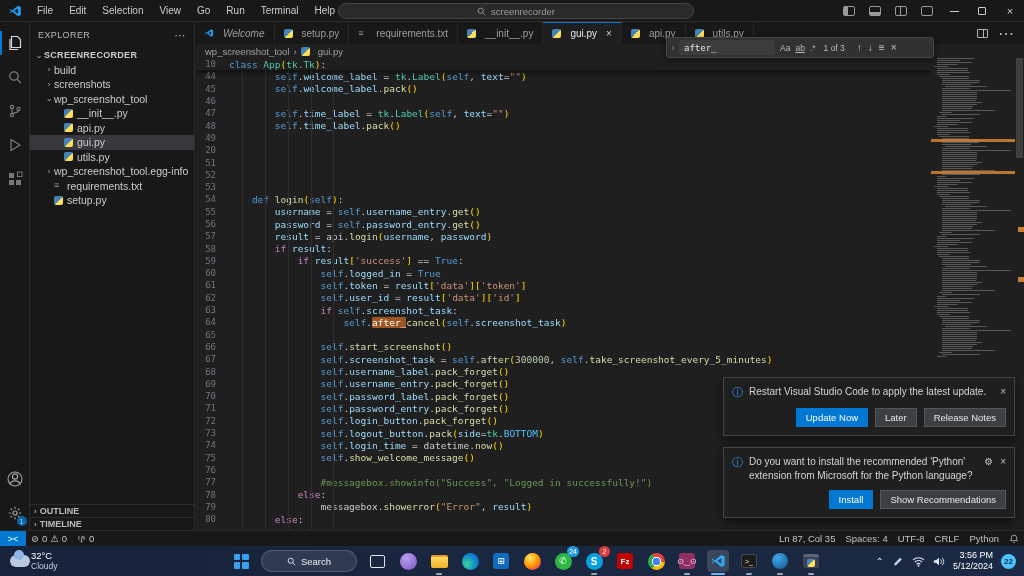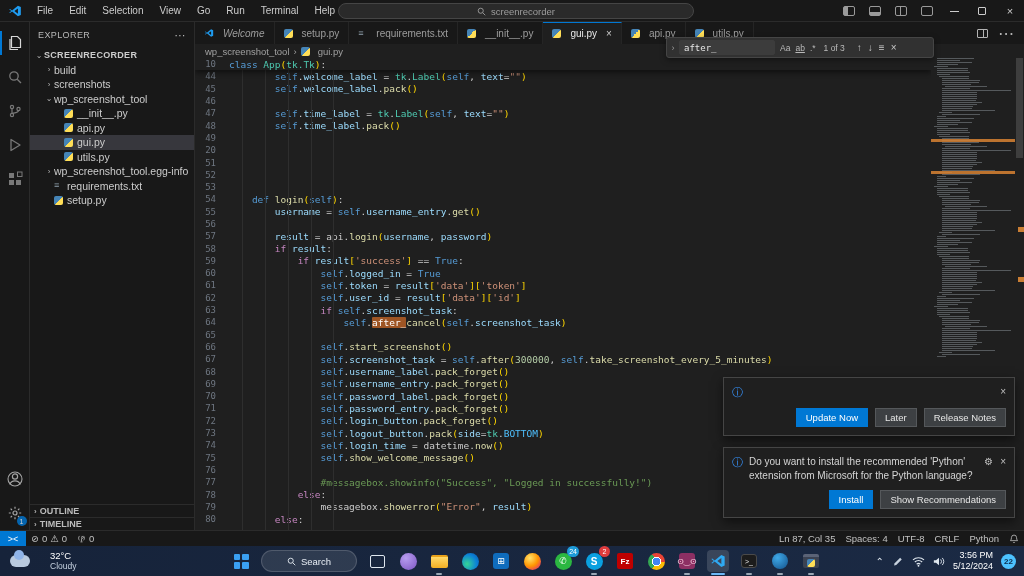--- a/index.html
+++ b/index.html
@@ -101,21 +101,21 @@
   .tbtn.primary { background:#0078d4; border-color:#0078d4; color:#fff; }
 
   
   .statusbar { position:absolute; bottom:0; left:0; right:0; height:16px; background:#181818; border-top:1px solid #2b2b2b; display:flex; align-items:center; font-size:9.5px; color:#c2c2c2; }
   .remote { width:26px; height:16px; background:#0078d4; color:#fff; display:flex; align-items:center; justify-content:center; font-size:9px; flex:none; }
   .sb-item { display:flex; align-items:center; gap:3px; padding:0 5px; }
   .sb-right { margin-left:auto; display:flex; align-items:center; }
 
   
   .taskbar { position:absolute; bottom:0; left:0; right:0; height:30px; background:linear-gradient(90deg,#16233a,#1b2a44); display:flex; align-items:center; color:#fff; }
-  .weather { display:flex; align-items:center; gap:20px; padding-left:10px; width:230px; flex:none; }
+  .weather { display:flex; align-items:center; gap:1px; padding-left:10px; width:230px; flex:none; }
   .cloud { width:20px; height:12px; background:#b9cade; border-radius:8px; position:relative; }
   .cloud::before { content:""; position:absolute; left:4px; top:-5px; width:10px; height:10px; border-radius:50%; background:#8fb4e8; }
   .weather .wtemp { font-size:9.5px; line-height:1.1; }
   .weather .wcond { font-size:8.5px; color:#c7d2e0; line-height:1.1; }
   .tb-center { display:flex; align-items:center; gap:9px; }
   .tb-ico { width:22px; height:22px; display:flex; align-items:center; justify-content:center; position:relative; border-radius:4px; flex:none; }
   .tb-ico.active-app { background:rgba(255,255,255,.14); }
   .run-dash { position:absolute; bottom:-3px; left:50%; transform:translateX(-50%); width:6px; height:2px; border-radius:1px; background:#9aa7b5; }
   .run-dash.blue { width:14px; background:#6cb8f6; }
   .tb-badge { position:absolute; top:-4px; right:-5px; min-width:11px; height:11px; border-radius:6px; font-size:7px; display:flex; align-items:center; justify-content:center; color:#fff; padding:0 2px; }
@@ -364,21 +364,21 @@
               <div class="line"><span class="ln">46</span><span class="lc"></span></div>
               <div class="line"><span class="ln">47</span><span class="lc"><span class="tk-w">        </span><span class="tk-k">self</span><span class="tk-w">.</span><span class="tk-p">time_label</span><span class="tk-w"> = </span><span class="tk-t">tk</span><span class="tk-w">.</span><span class="tk-t">Label</span><span class="tk-b">(</span><span class="tk-k">self</span><span class="tk-w">, </span><span class="tk-p">text</span><span class="tk-w">=</span><span class="tk-s">""</span><span class="tk-b">)</span></span></div>
               <div class="line"><span class="ln">48</span><span class="lc"><span class="tk-w">        </span><span class="tk-k">self</span><span class="tk-w">.</span><span class="tk-p">time_label</span><span class="tk-w">.</span><span class="tk-f">pack</span><span class="tk-b">()</span></span></div>
               <div class="line"><span class="ln">49</span><span class="lc"></span></div>
               <div class="line"><span class="ln">20</span><span class="lc"></span></div>
               <div class="line"><span class="ln">51</span><span class="lc"></span></div>
               <div class="line"><span class="ln">52</span><span class="lc"></span></div>
               <div class="line"><span class="ln">53</span><span class="lc"></span></div>
               <div class="line"><span class="ln">54</span><span class="lc"><span class="tk-w">    </span><span class="tk-k">def </span><span class="tk-f">login</span><span class="tk-b">(</span><span class="tk-k">self</span><span class="tk-b">)</span><span class="tk-w">:</span></span></div>
               <div class="line"><span class="ln">55</span><span class="lc"><span class="tk-w">        </span><span class="tk-p">username</span><span class="tk-w"> = </span><span class="tk-k">self</span><span class="tk-w">.</span><span class="tk-p">username_entry</span><span class="tk-w">.</span><span class="tk-f">get</span><span class="tk-b">()</span></span></div>
-              <div class="line"><span class="ln">56</span></div>
+              <div class="line"><span class="ln">56</span><span class="lc"><span class="tk-w">        </span><span class="tk-p">password</span><span class="tk-w"> = </span><span class="tk-k">self</span><span class="tk-w">.</span><span class="tk-p">password_entry</span><span class="tk-w">.</span><span class="tk-f">get</span><span class="tk-b">()</span></span></div>
               <div class="line"><span class="ln">57</span><span class="lc"><span class="tk-w">        </span><span class="tk-p">result</span><span class="tk-w"> = </span><span class="tk-w">api</span><span class="tk-w">.</span><span class="tk-f">login</span><span class="tk-b">(</span><span class="tk-p">username</span><span class="tk-w">, </span><span class="tk-p">password</span><span class="tk-b">)</span></span></div>
               <div class="line"><span class="ln">58</span><span class="lc"><span class="tk-w">        </span><span class="tk-c">if </span><span class="tk-p">result</span><span class="tk-w">:</span></span></div>
               <div class="line"><span class="ln">59</span><span class="lc"><span class="tk-w">            </span><span class="tk-c">if </span><span class="tk-p">result</span><span class="tk-b">[</span><span class="tk-s">'success'</span><span class="tk-b">]</span><span class="tk-w"> == </span><span class="tk-k">True</span><span class="tk-w">:</span></span></div>
               <div class="line"><span class="ln">60</span><span class="lc"><span class="tk-w">                </span><span class="tk-k">self</span><span class="tk-w">.</span><span class="tk-p">logged_in</span><span class="tk-w"> = </span><span class="tk-k">True</span></span></div>
               <div class="line"><span class="ln">61</span><span class="lc"><span class="tk-w">                </span><span class="tk-k">self</span><span class="tk-w">.</span><span class="tk-p">token</span><span class="tk-w"> = </span><span class="tk-p">result</span><span class="tk-b">[</span><span class="tk-s">'data'</span><span class="tk-b">][</span><span class="tk-s">'token'</span><span class="tk-b">]</span></span></div>
               <div class="line"><span class="ln">62</span><span class="lc"><span class="tk-w">                </span><span class="tk-k">self</span><span class="tk-w">.</span><span class="tk-p">user_id</span><span class="tk-w"> = </span><span class="tk-p">result</span><span class="tk-b">[</span><span class="tk-s">'data'</span><span class="tk-b">][</span><span class="tk-s">'id'</span><span class="tk-b">]</span></span></div>
               <div class="line"><span class="ln">63</span><span class="lc"><span class="tk-w">                </span><span class="tk-c">if </span><span class="tk-k">self</span><span class="tk-w">.</span><span class="tk-p">screenshot_task</span><span class="tk-w">:</span></span></div>
               <div class="line"><span class="ln">64</span><span class="lc"><span class="tk-w">                    </span><span class="tk-k">self</span><span class="tk-w">.</span><span class="tk-h">after_</span><span class="tk-f">cancel</span><span class="tk-b">(</span><span class="tk-k">self</span><span class="tk-w">.</span><span class="tk-p">screenshot_task</span><span class="tk-b">)</span></span></div>
               <div class="line"><span class="ln">65</span><span class="lc"></span></div>
               <div class="line"><span class="ln">66</span><span class="lc"><span class="tk-w">                </span><span class="tk-k">self</span><span class="tk-w">.</span><span class="tk-f">start_screenshot</span><span class="tk-b">()</span></span></div>
@@ -571,20 +571,21 @@
           <span class="find-btn">↑</span>
           <span class="find-btn">↓</span>
           <span class="find-btn">≡</span>
           <span class="find-btn">×</span>
         </div>
 
         <div class="toasts" id="toasts">
             <div class="toast">
               <div class="toast-head">
                 <span class="info">ⓘ</span>
+                <span>Restart Visual Studio Code to apply the latest update.</span>
                 <span class="t-icons">
                   <span>×</span>
                 </span>
               </div>
               <div class="toast-btns">
                 <span class="tbtn primary">Update Now</span>
                 <span class="tbtn">Later</span>
                 <span class="tbtn">Release Notes</span>
               </div>
             </div>

